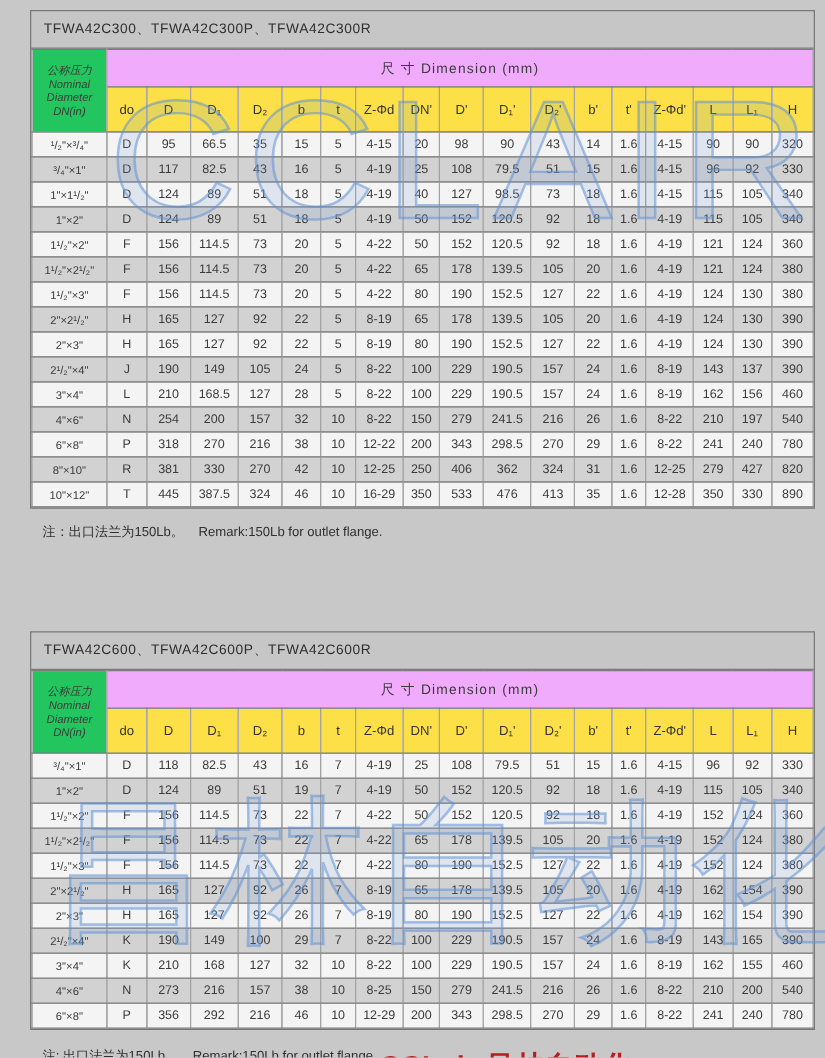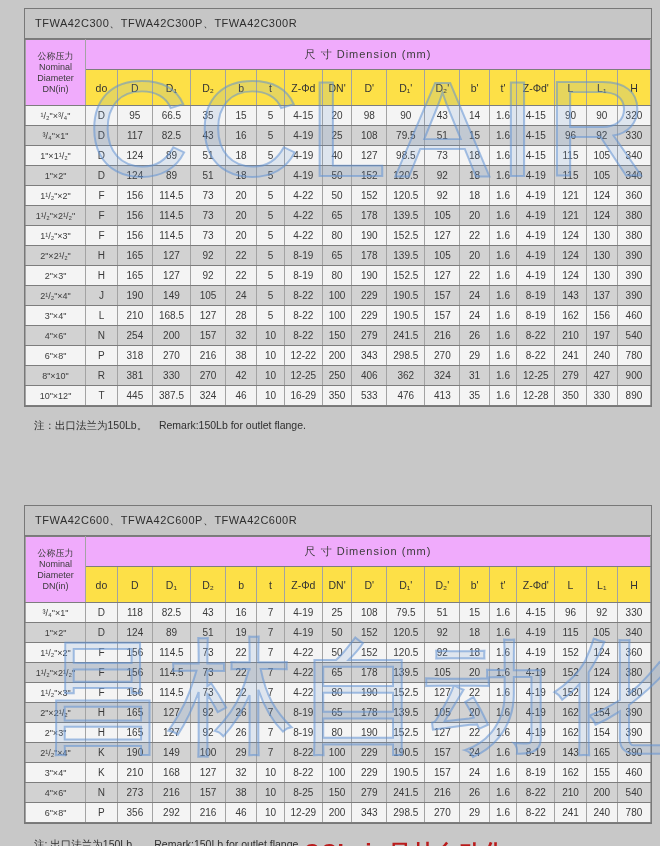--- a/index.html
+++ b/index.html
@@ -40,21 +40,22 @@
     color:#3b3b3b;
     overflow:hidden;white-space:nowrap;
   }
   th.dim-header{
     height:29px;font-size:11px;color:#333;
     white-space:pre;letter-spacing:1px;
     background:#f0abfc;
   }
   th.corner{
     font-size:9px;line-height:11px;color:#333;
-    background:#f0abfc;
+    background:#22c55e;
+    font-style:italic;
   }
   tr.colrow th{
     height:35px;font-size:10.5px;color:#333;
     background:#fde047;
   }
   tbody td{height:19px;font-size:10px;}
   tbody td:first-child{font-size:9px;}
   tbody tr:nth-child(odd){background:#f4f4f4;}
   tbody tr:nth-child(even){background:#d2d2d2;}
   .note{
@@ -418,21 +419,21 @@
             <td>12-25</td>
             <td>250</td>
             <td>406</td>
             <td>362</td>
             <td>324</td>
             <td>31</td>
             <td>1.6</td>
             <td>12-25</td>
             <td>279</td>
             <td>427</td>
-            <td>900</td>
+            <td>820</td>
           </tr>
           <tr>
             <td>10"×12"</td>
             <td>T</td>
             <td>445</td>
             <td>387.5</td>
             <td>324</td>
             <td>46</td>
             <td>10</td>
             <td>16-29</td>

